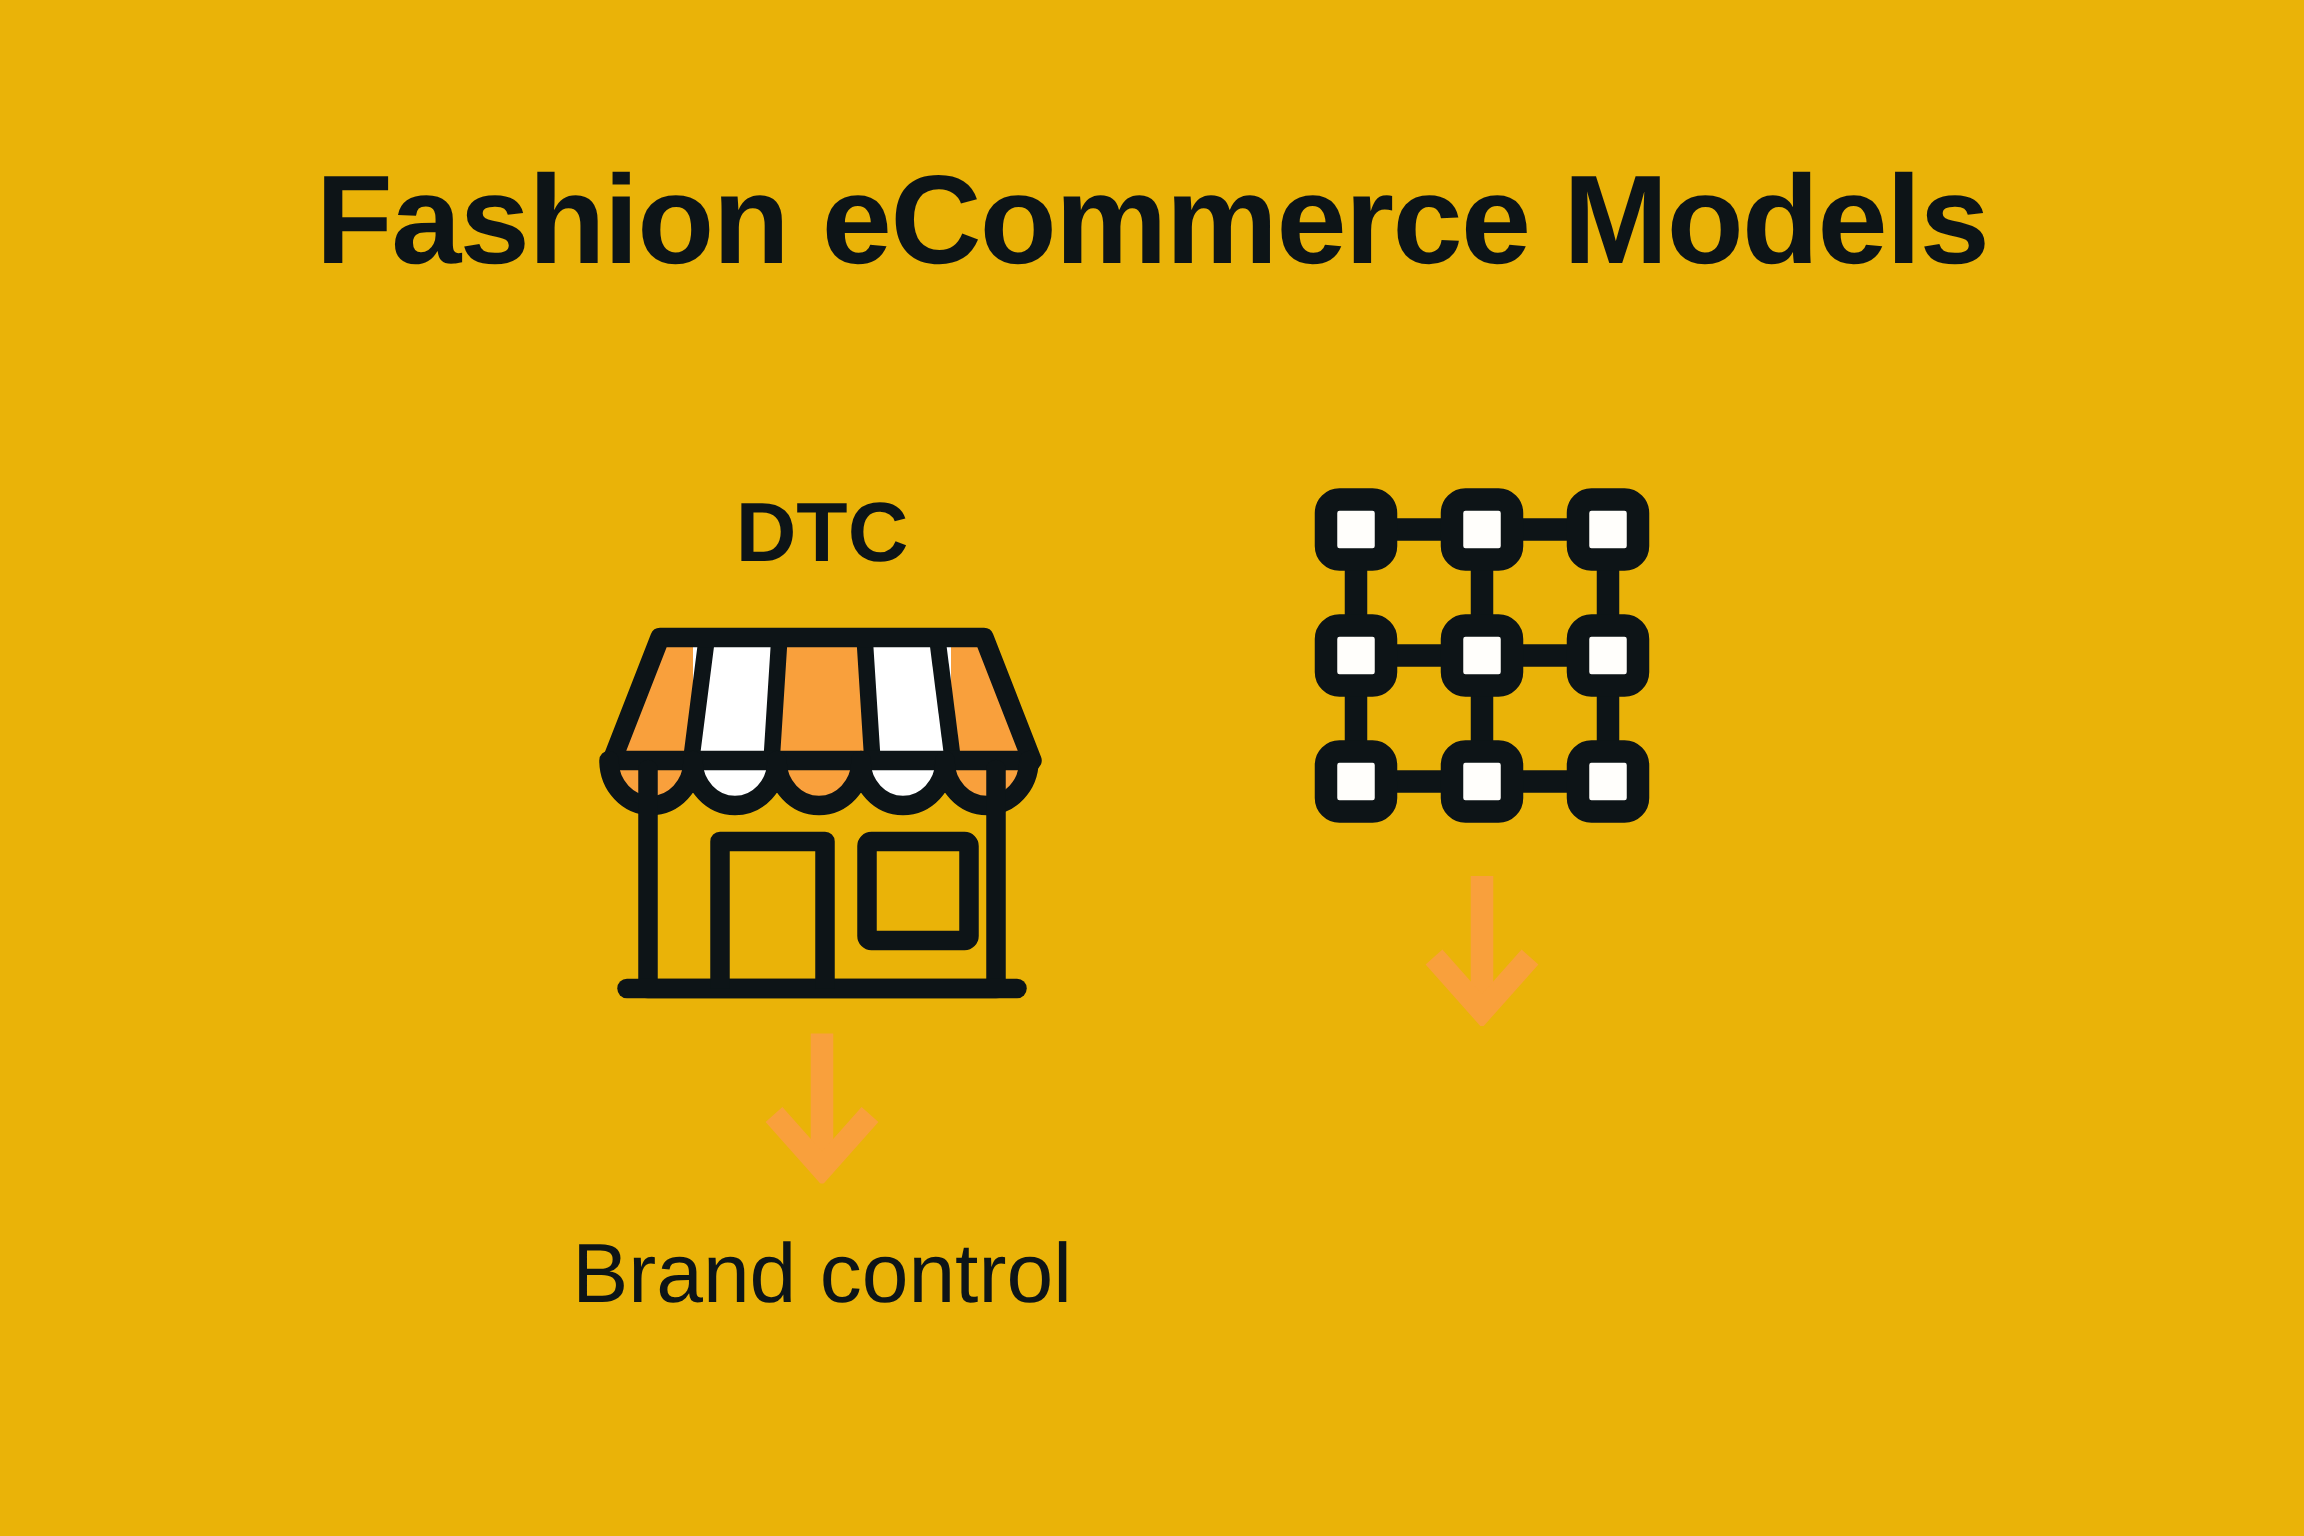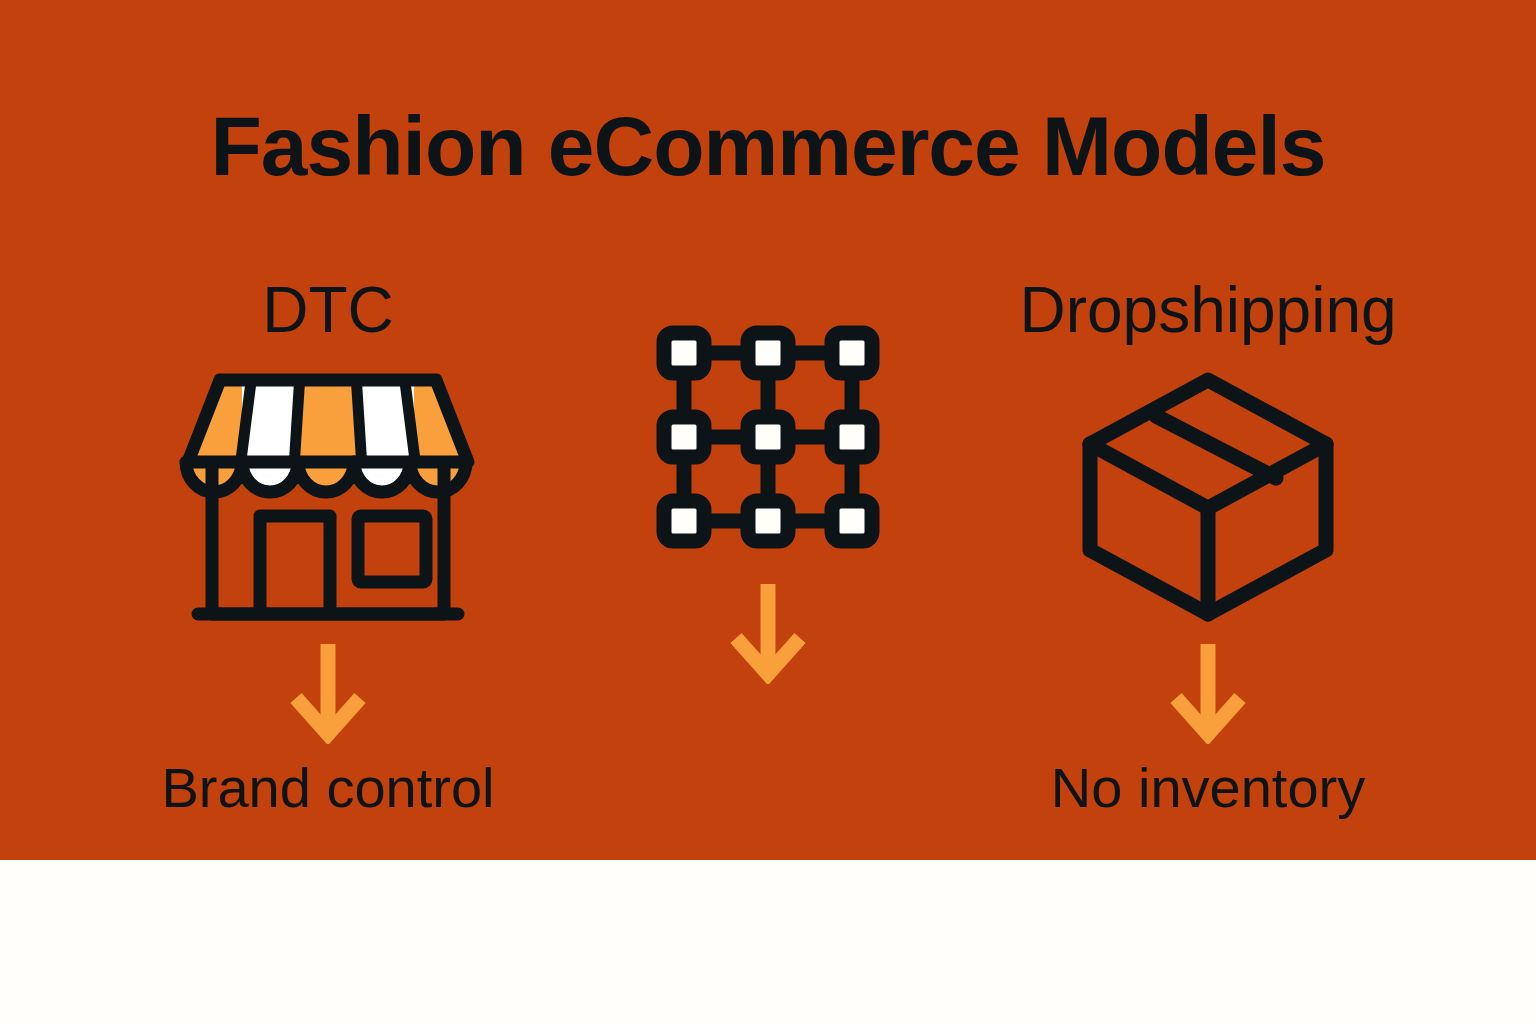--- a/index.html
+++ b/index.html
@@ -10,22 +10,22 @@
     width: 1536px;
     height: 1024px;
     background: #FFFEFB;
     font-family: "Liberation Sans", sans-serif;
     overflow: hidden;
   }
 
   #infographic {
     position: relative;
     width: 1536px;
-    height: 860px;
-    background: #c2410c;
+    height: 1024px;
+    background: #eab308;
   }
 
   
   .title {
     position: absolute;
     top: 104px;
     left: 0;
     width: 1536px;
     text-align: center;
     font-size: 84px;
@@ -49,29 +49,30 @@
     justify-content: center;
   }
   .column {
     width: 440px;
     display: flex;
     flex-direction: column;
     align-items: center;
   }
 
   .col-heading {
-    font-size: 64px;
-    font-weight: normal;
+    font-size: 56px;
+    font-weight: bold;
     color: #0D1417;
     line-height: 1;
     height: 60px;
     display: flex;
     align-items: center;
     justify-content: center;
     white-space: nowrap;
+    margin-top: 45px;
   }
 
   .icon-slot {
     height: 270px;
     width: 100%;
     display: flex;
     align-items: center;
     justify-content: center;
     margin-top: 22px;
   }
@@ -88,21 +89,21 @@
   .outcome {
     font-size: 56px;
     font-weight: normal;
     color: #0D1417;
     line-height: 1;
     white-space: nowrap;
     display: flex;
     align-items: center;
     justify-content: center;
     height: 64px;
-    margin-top: 4px;
+    margin-top: 20px;
   }
 </style>
 </head>
 <body>
 
 <div id="infographic">
 
   <div class="title">Fashion eCommerce Models</div>
 
   <div class="columns">
@@ -203,42 +204,15 @@
 
       <div class="arrow-slot">
         <svg width="80" height="104" viewBox="0 0 80 104" fill="none" xmlns="http://www.w3.org/2000/svg">
           <line x1="40" y1="4" x2="40" y2="86" stroke="#F9A03C" stroke-width="15"></line>
           <path d="M8 58 L40 94 L72 58" stroke="#F9A03C" stroke-width="15" stroke-linecap="butt" stroke-linejoin="miter" fill="none"></path>
         </svg>
       </div>
 
     </div>
 
-    <div class="column">
-      <div class="col-heading">Dropshipping</div>
-
-      <div class="icon-slot">
-        <svg width="256" height="254" viewBox="0 0 256 254" fill="none" xmlns="http://www.w3.org/2000/svg">
-          <g stroke="#0D1417" stroke-width="15" stroke-linejoin="round" stroke-linecap="round" fill="none">
-
-            <path d="M128 10 L246 74 V180 L128 244 L10 180 V74 Z"></path>
-
-            <path d="M10 74 L128 138 L246 74"></path>
-
-            <path d="M128 138 V244"></path>
-
-            <path d="M76 46 L196 108"></path>
-          </g>
-        </svg>
-      </div>
-
-      <div class="arrow-slot">
-        <svg width="80" height="104" viewBox="0 0 80 104" fill="none" xmlns="http://www.w3.org/2000/svg">
-          <line x1="40" y1="4" x2="40" y2="86" stroke="#F9A03C" stroke-width="15"></line>
-          <path d="M8 58 L40 94 L72 58" stroke="#F9A03C" stroke-width="15" stroke-linecap="butt" stroke-linejoin="miter" fill="none"></path>
-        </svg>
-      </div>
-
-      <div class="outcome">No inventory</div>
-    </div>
 
   </div>
 </div>
 
 </body></html>

